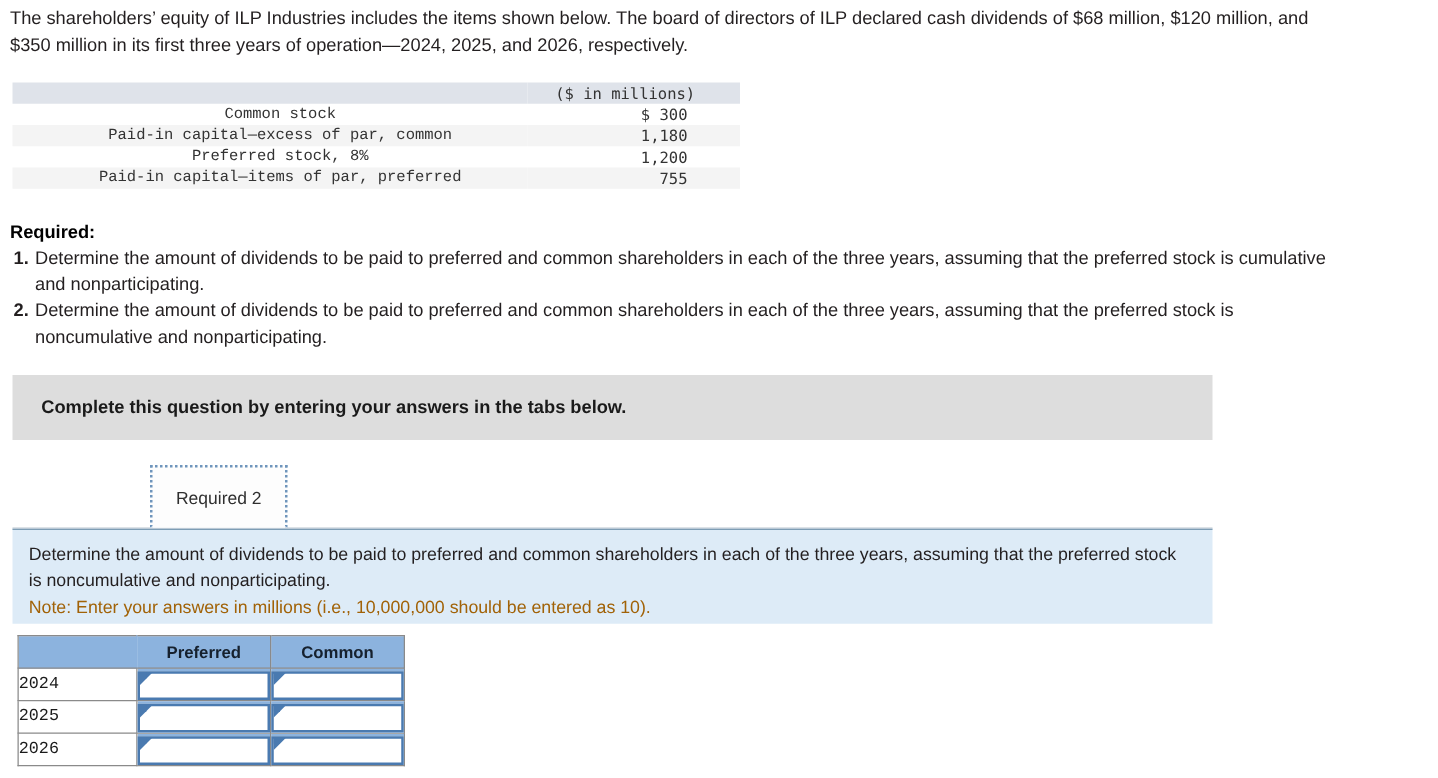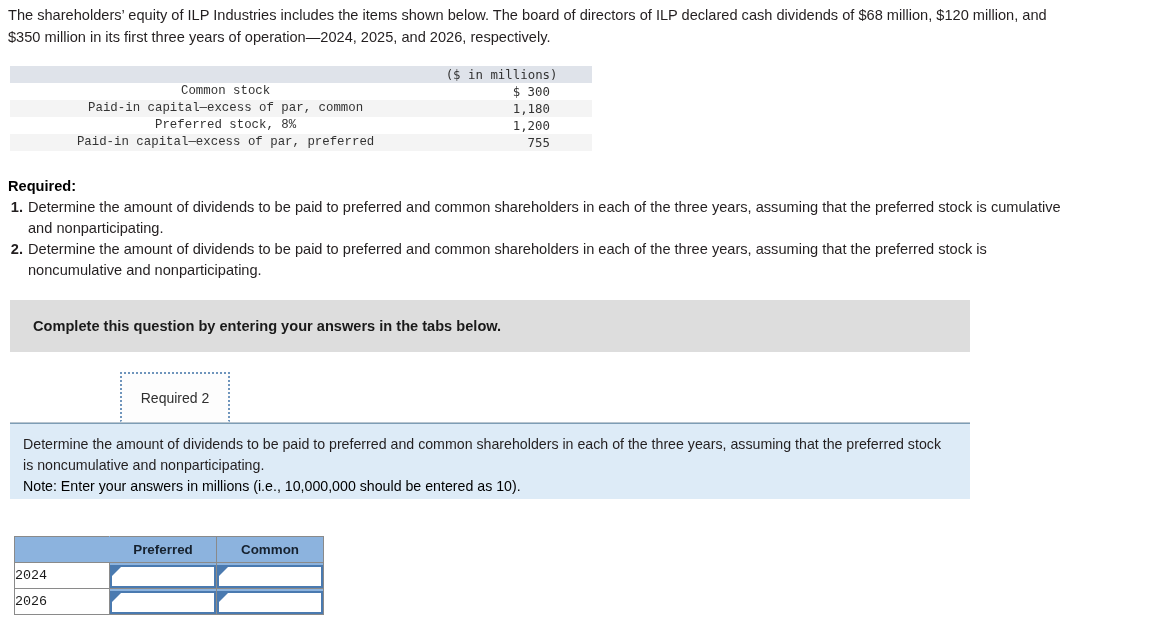--- a/index.html
+++ b/index.html
@@ -104,31 +104,30 @@
     border-top: 1px solid #7d9db5;
   }
   .blue-text {
     position: absolute;
     left: 13px; top: 10px;
     width: 928px;
     font-size: 14.2px;
     line-height: 21px;
     color: #231f20;
   }
-  .note { color: #000000; }
+  .note { color: #a16207; }
 
   
   .answer-grid {
     position: absolute;
     left: 14px; top: 508px;
     width: 310px;
     border-collapse: collapse;
     font-size: 13.2px;
     color: #1a1a1a;
-    margin-top: 28px;
   }
   .answer-grid th, .answer-grid td {
     border: 1px solid #8a8a8a;
     padding: 0;
     height: 26px;
   }
   .answer-grid th {
     background: #8cb3de;
     font-weight: bold;
     color: #16212e;
@@ -182,21 +181,21 @@
     </tr>
     <tr class="alt">
       <td class="lbl">Paid-in capital—excess of par, common</td>
       <td class="val">1,180</td>
     </tr>
     <tr>
       <td class="lbl">Preferred stock, 8%</td>
       <td class="val">1,200</td>
     </tr>
     <tr class="alt">
-      <td class="lbl">Paid-in capital—excess of par, preferred</td>
+      <td class="lbl">Paid-in capital—items of par, preferred</td>
       <td class="val">755</td>
     </tr>
   </tbody>
 </table>
 
 <div class="required-wrap">
   <div class="required-title">Required:</div>
   <div class="req-item">
     <span class="req-num">1.</span>
     <span class="req-text">Determine the amount of dividends to be paid to preferred and common shareholders in each of the three years, assuming that the preferred stock is cumulative and nonparticipating.</span>
@@ -244,20 +243,31 @@
       <td class="inputcell">
         <span class="corner-tri"></span>
         <input class="cell-input" type="text" placeholder="" style="">
       </td>
       <td class="inputcell">
         <span class="corner-tri"></span>
         <input class="cell-input" type="text" placeholder="" style="">
       </td>
     </tr>
     <tr>
+      <td class="yearcell">2025</td>
+      <td class="inputcell">
+        <span class="corner-tri"></span>
+        <input class="cell-input" type="text" placeholder="" style="">
+      </td>
+      <td class="inputcell">
+        <span class="corner-tri"></span>
+        <input class="cell-input" type="text" placeholder="" style="">
+      </td>
+    </tr>
+    <tr>
       <td class="yearcell">2026</td>
       <td class="inputcell">
         <span class="corner-tri"></span>
         <input class="cell-input" type="text" placeholder="" style="">
       </td>
       <td class="inputcell">
         <span class="corner-tri"></span>
         <input class="cell-input" type="text" placeholder="" style="">
       </td>
     </tr>

